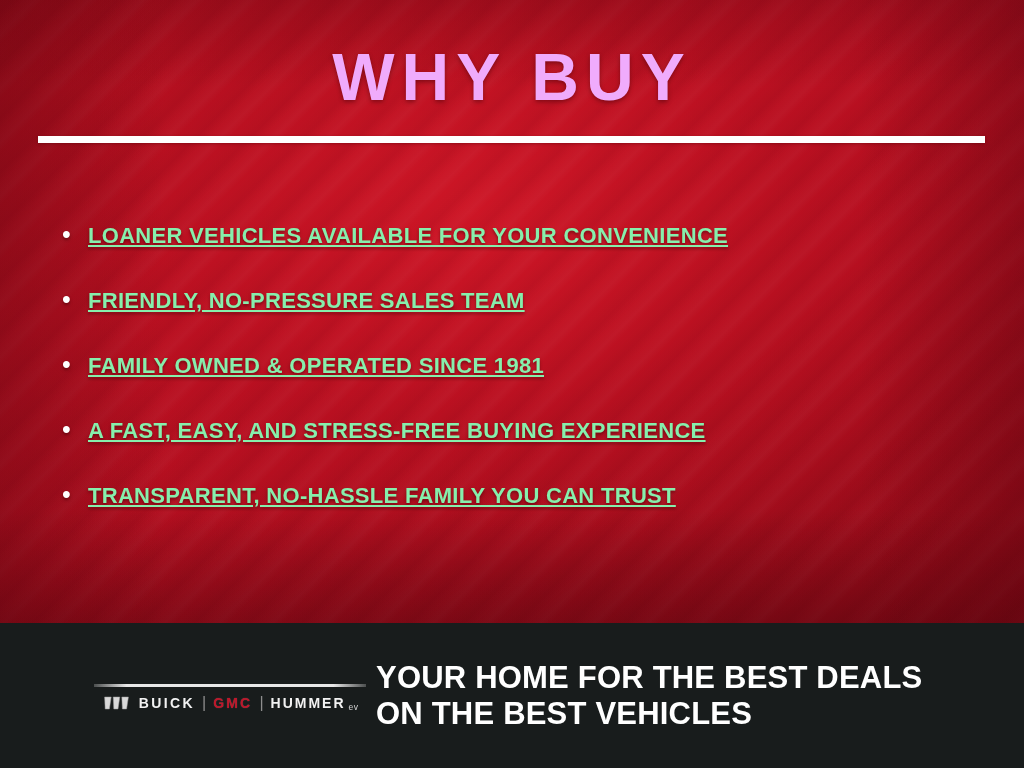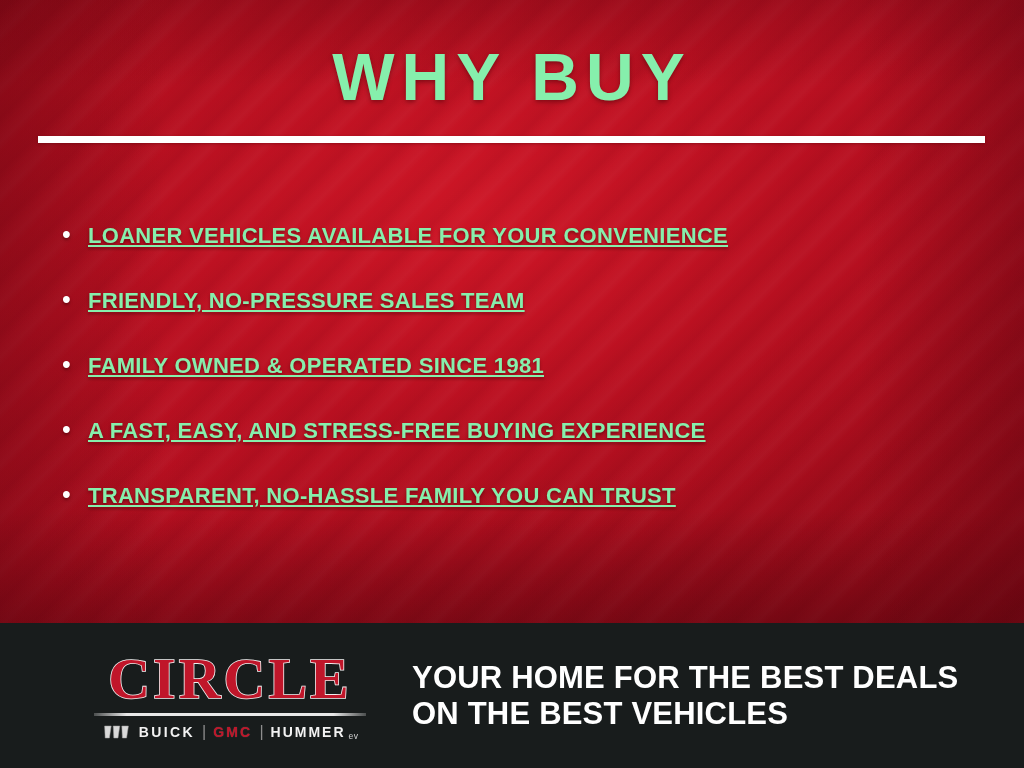--- a/index.html
+++ b/index.html
@@ -56,21 +56,21 @@
       linear-gradient(to bottom, rgba(90,4,14,0.26) 0%, rgba(0,0,0,0) 14%, rgba(0,0,0,0) 82%, rgba(70,3,11,0.40) 100%);
     pointer-events: none;
   }
 
   
   .title {
     position: absolute;
     left: 0; top: 44px;
     width: 1024px;
     text-align: center;
-    color: #86efac;
+    color: #f0abfc;
     font-size: 66px;
     font-weight: 700;
     letter-spacing: 7px;
     line-height: 1.0;
     text-shadow: 0 2px 4px rgba(60,0,6,0.45);
   }
   .title-rule {
     position: absolute;
     left: 38px; top: 136px;
     width: 947px; height: 7px;
@@ -181,21 +181,20 @@
     padding-bottom: 1px;
   }
   .brand-sep {
     color: #8d8d8d;
     font-size: 16px;
     font-weight: 400;
     line-height: 1;
   }
 
   .tagline {
-    margin-left: 36px;
     color: #ffffff;
     font-size: 31px;
     font-weight: 700;
     letter-spacing: 0.2px;
     line-height: 1.16;
   }
   .tagline div { white-space: nowrap; }
 </style>
 </head>
 <body>
@@ -235,21 +234,20 @@
     <div class="bullet-row">
       <span class="bullet-dot">•</span>
       <span class="bullet-text">TRANSPARENT, NO-HASSLE FAMILY YOU CAN TRUST</span>
     </div>
 
   </div>
 
   <div class="footer">
 
     <div class="logo-block">
-      <div class="logo-word">CIRCLE</div>
       <div class="logo-rule"></div>
 
       <div class="brand-strip">
         <span>
           <svg class="tri-shield" width="30" height="14" viewBox="0 0 30 14" aria-hidden="true">
             <g fill="#d9d9d9" stroke="#9a9a9a" stroke-width="0.5">
               <path d="M2.6 1 L9.2 1 L7.4 13 L3.2 13 Z"></path>
               <path d="M11.2 1 L17.8 1 L16.0 13 L11.8 13 Z"></path>
               <path d="M19.8 1 L26.4 1 L24.6 13 L20.4 13 Z"></path>
             </g>

